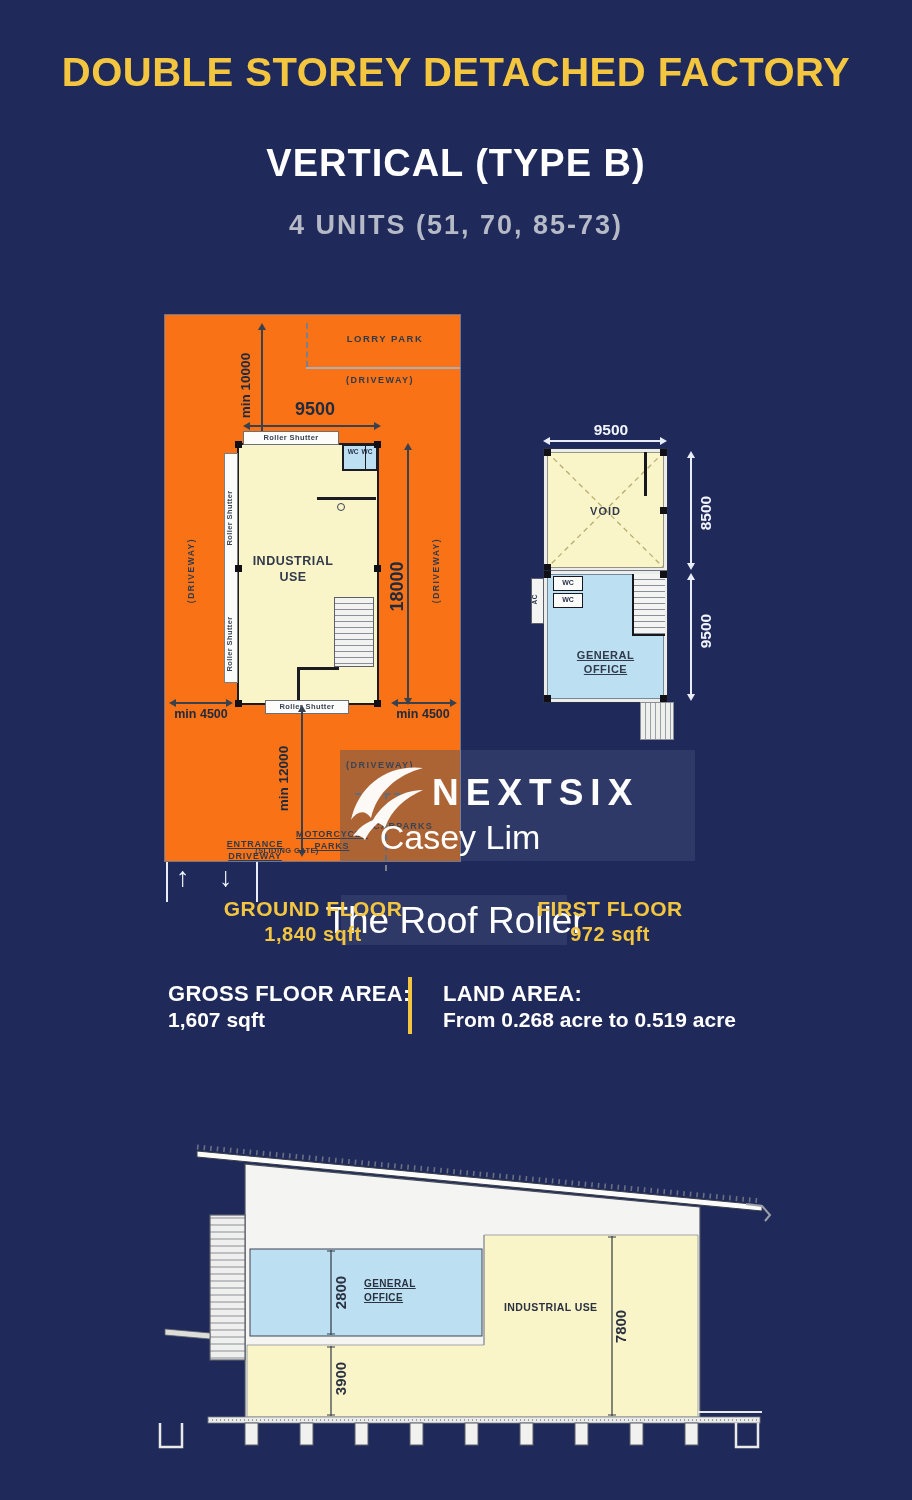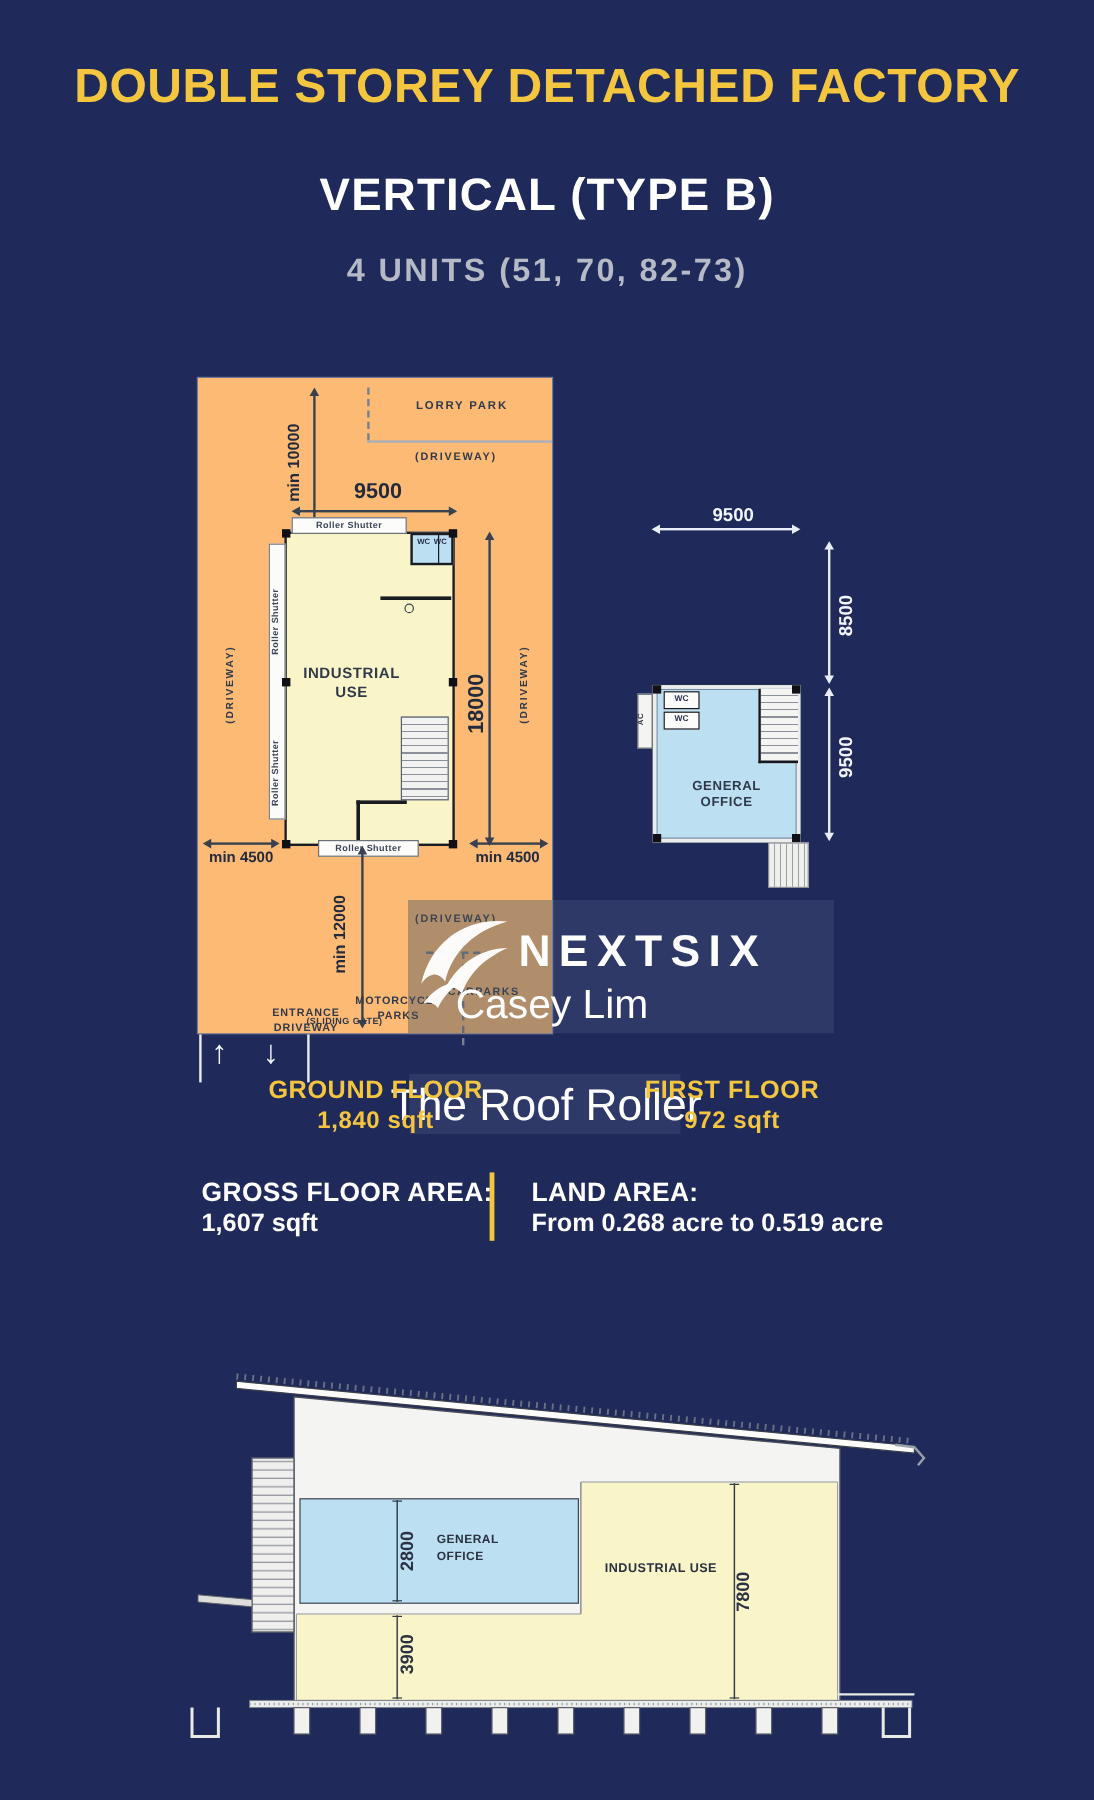--- a/index.html
+++ b/index.html
@@ -1,27 +1,27 @@
 <!DOCTYPE html>
 <html><head>
 <meta charset="utf-8">
 <style>
   html,body{margin:0;padding:0;}
   body{font-family:"Liberation Sans",sans-serif;}
   .page{position:relative;width:912px;height:1500px;background:#1F2A5B;overflow:hidden;}
   .abs{position:absolute;}
   .ctr{text-align:center;}
-  .pre{white-space:pre-line;}
+  .pre{white-space:pre-line;text-decoration:underline;}
   .rot{transform:rotate(-90deg);}
   
   .title{left:0;right:0;top:50px;text-align:center;color:#F4C63F;font-size:40px;font-weight:800;letter-spacing:.5px;}
   .subtitle{left:0;right:0;top:142px;text-align:center;color:#FFFFFF;font-size:38px;font-weight:800;letter-spacing:1px;}
   .units{left:0;right:0;top:210px;text-align:center;color:#B5BAC6;font-size:27px;font-weight:800;letter-spacing:2px;}
   
-  .panel{left:165px;top:315px;width:295px;height:546px;background:#fdba74;box-shadow:0 0 0 1px rgba(175,180,192,.55);}
+  .panel{left:165px;top:315px;width:295px;height:546px;background:#f97316;box-shadow:0 0 0 1px rgba(175,180,192,.55);}
   .ptxt{position:absolute;color:#313A4B;font-weight:700;line-height:1.3;}
   .dimtxt{position:absolute;color:#222B3D;font-weight:800;}
   
   .dimv{position:absolute;width:2px;background:currentColor;color:#39414F;}
   .dimv::before{content:"";position:absolute;top:-6px;left:-3px;border:4px solid transparent;border-bottom:7px solid currentColor;}
   .dimv::after{content:"";position:absolute;bottom:-6px;left:-3px;border:4px solid transparent;border-top:7px solid currentColor;}
   .dimh{position:absolute;height:2px;background:currentColor;color:#39414F;}
   .dimh::before{content:"";position:absolute;left:-6px;top:-3px;border:4px solid transparent;border-right:7px solid currentColor;}
   .dimh::after{content:"";position:absolute;right:-6px;top:-3px;border:4px solid transparent;border-left:7px solid currentColor;}
   .white{color:#E9EDF7;}
@@ -45,21 +45,21 @@
   .sumval{position:absolute;color:#FFFFFF;font-weight:700;font-size:21px;}
   .seclab{position:absolute;color:#2A3140;font-weight:800;}
 </style>
 </head>
 <body>
 
 <div class="page">
 
   <div class="abs title">DOUBLE STOREY DETACHED FACTORY</div>
   <div class="abs subtitle">VERTICAL (TYPE B)</div>
-  <div class="abs units">4 UNITS (51, 70, 82-73)</div>
+  <div class="abs units">4 UNITS (51, 70, 85-73)</div>
 
   <div class="abs panel">
 
     <div class="dashv" style="left:141px;top:8px;height:44px;"></div>
     <div class="abs" style="left:141px;top:52px;width:154px;height:1.5px;background:#A9AFB8;"></div>
     <div class="ptxt ctr" style="left:150px;top:18px;width:140px;font-size:9.5px;letter-spacing:1.5px;">LORRY PARK</div>
     <div class="ptxt ctr" style="left:145px;top:60px;width:140px;font-size:9px;letter-spacing:1.5px;">(DRIVEWAY)</div>
 
     <div class="dimv" style="left:96px;top:10px;height:116px;"></div>
     <div class="dimtxt ctr rot" style="left:35px;top:63px;width:90px;font-size:13.5px;">min 10000</div>
@@ -124,20 +124,32 @@
   </div>
 
   <div class="abs" style="left:166px;top:862px;width:1.5px;height:40px;background:#E9EDF7;"></div>
   <div class="wtxt" style="left:176px;top:862px;font-size:27px;font-weight:400;">↑</div>
   <div class="wtxt" style="left:219px;top:862px;font-size:27px;font-weight:400;">↓</div>
   <div class="abs" style="left:256px;top:862px;width:1.5px;height:40px;background:#E9EDF7;"></div>
 
   <div class="wtxt ctr" style="left:566px;top:421px;width:90px;font-size:15.5px;">9500</div>
   <div class="dimh white" style="left:545px;top:440px;width:120px;"></div>
 
+  <div class="room" style="left:544px;top:449px;width:123px;height:122px;background:#FAF5C9;">
+    <svg width="100%" height="100%" style="position:absolute;left:0;top:0;">
+      <line x1="0" y1="0" x2="100%" y2="100%" stroke="#b9ac72" stroke-width="1.3" stroke-dasharray="5 4"></line>
+      <line x1="100%" y1="0" x2="0" y2="100%" stroke="#b9ac72" stroke-width="1.3" stroke-dasharray="5 4"></line>
+    </svg>
+    <div class="abs" style="left:97px;top:0;width:2.5px;height:44px;background:#17171D;"></div>
+    <div class="ptxt ctr" style="left:0;right:0;top:52px;font-size:11px;font-weight:800;letter-spacing:1px;">VOID</div>
+    <div class="blk" style="left:-3px;top:-3px;"></div>
+    <div class="blk" style="right:-3px;top:-3px;"></div>
+    <div class="blk" style="right:-3px;top:55px;"></div>
+    <div class="blk" style="left:-3px;bottom:-3px;"></div>
+  </div>
   <div class="dimv white" style="left:690px;top:453px;height:115px;"></div>
   <div class="wtxt ctr rot" style="left:666px;top:504px;width:80px;font-size:15.5px;">8500</div>
 
   <div class="room" style="left:544px;top:571px;width:123px;height:131px;background:#BCDFF2;">
 
     <div class="abs hatch-h" style="left:85px;top:0;width:33px;height:62px;background-color:#F4F4F2;border-left:2.5px solid #17171D;border-bottom:2.5px solid #17171D;box-sizing:border-box;"></div>
 
     <div class="abs" style="left:6px;top:2px;width:30px;height:15px;background:#FCFCFB;border:1.5px solid #17171D;box-sizing:border-box;text-align:center;font-size:7px;font-weight:700;color:#26304a;line-height:12px;">WC</div>
     <div class="abs" style="left:6px;top:19px;width:30px;height:15px;background:#FCFCFB;border:1.5px solid #17171D;box-sizing:border-box;text-align:center;font-size:7px;font-weight:700;color:#26304a;line-height:12px;">WC</div>
 

